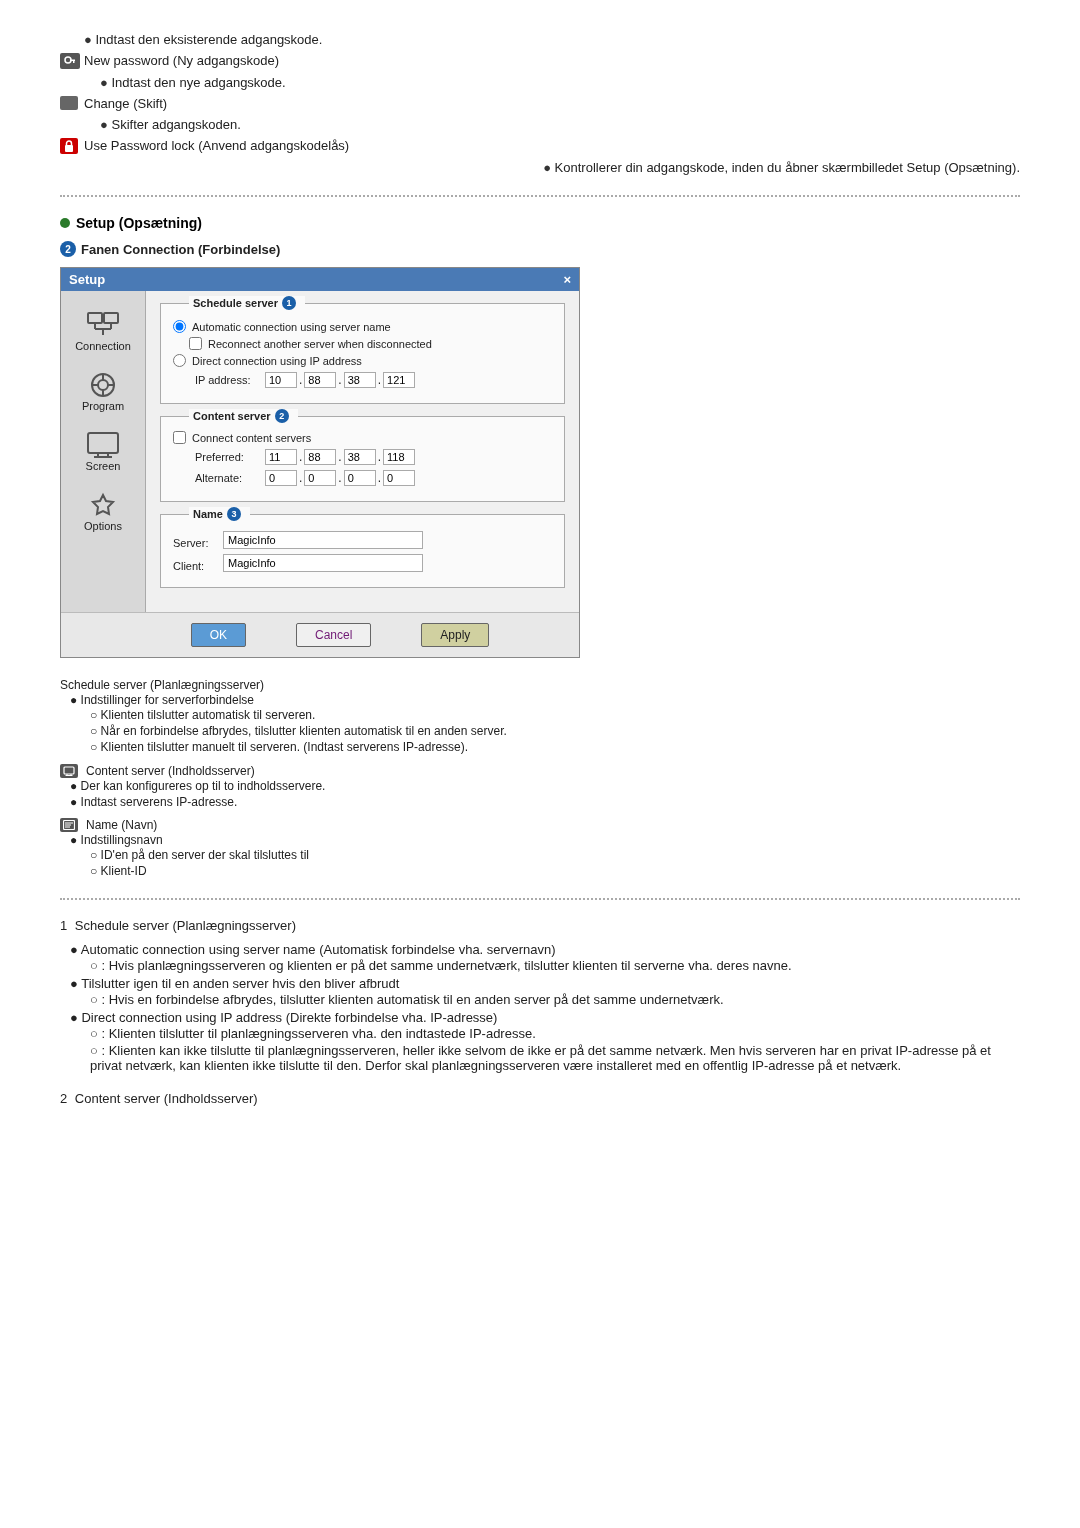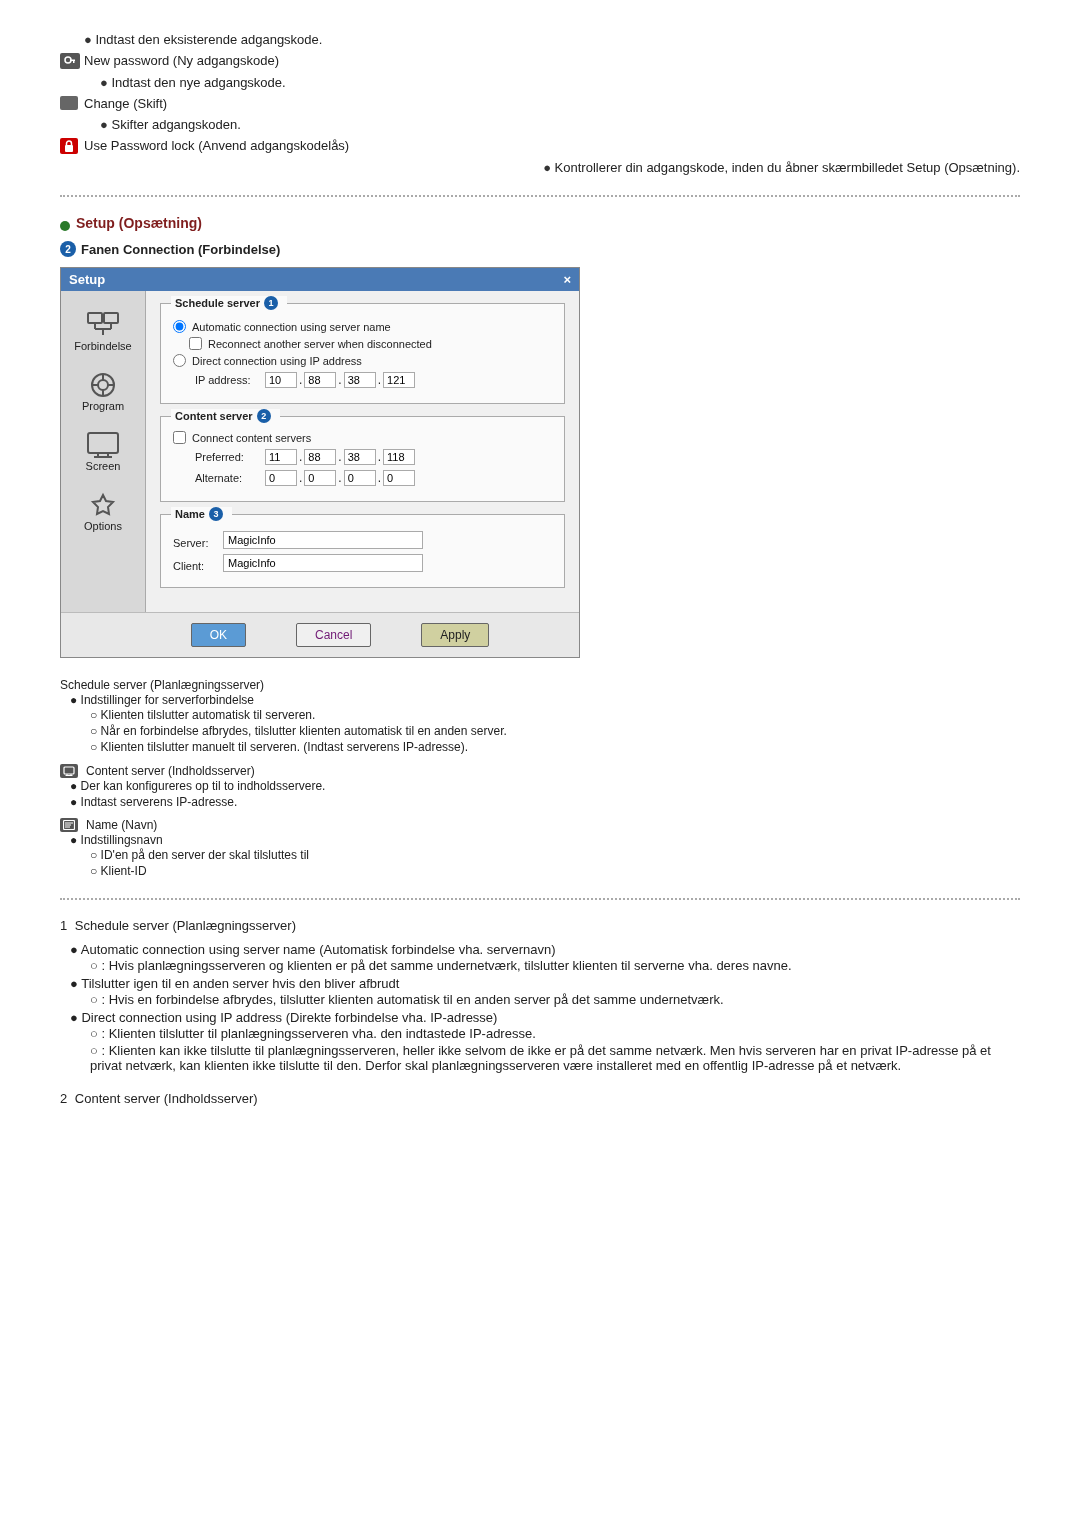--- a/index.html
+++ b/index.html
@@ -23,26 +23,26 @@
 
     
     .dotted-divider {
       border: none;
       border-top: 2px dotted #aaa;
       margin: 18px 0;
     }
 
     
     .section-heading {
-      color: #7f1d1d;
+      color: #000000;
       font-size: 14px;
       font-weight: bold;
       margin-bottom: 10px;
       display: flex;
-      align-items: flex-end;
+      align-items: center;
     }
     .green-dot {
       display: inline-block;
       width: 10px; height: 10px;
       background: #2a7a2a;
       border-radius: 50%;
       margin-right: 6px;
     }
 
     
@@ -143,21 +143,21 @@
     .group-box {
       border: 1px solid #aaa;
       padding: 10px 12px 10px 12px;
       margin-bottom: 12px;
       background: #fafafa;
       position: relative;
     }
     .group-title {
       position: absolute;
       top: -8px;
-      left: 10px;
+      left: 28px;
       background: #fafafa;
       padding: 0 4px;
       font-size: 11px;
       font-weight: bold;
       color: #222;
       display: flex;
       align-items: center;
       gap: 4px;
     }
 
@@ -326,21 +326,21 @@
         <div class="icon-connection">
           <svg width="34" height="28" viewBox="0 0 34 28">
             <rect x="2" y="2" width="14" height="10" rx="1" fill="none" stroke="#555" stroke-width="2"></rect>
             <rect x="18" y="2" width="14" height="10" rx="1" fill="none" stroke="#555" stroke-width="2"></rect>
             <line x1="9" y1="12" x2="9" y2="18" stroke="#555" stroke-width="2"></line>
             <line x1="25" y1="12" x2="25" y2="18" stroke="#555" stroke-width="2"></line>
             <line x1="9" y1="18" x2="25" y2="18" stroke="#555" stroke-width="2"></line>
             <line x1="17" y1="18" x2="17" y2="24" stroke="#555" stroke-width="2"></line>
           </svg>
         </div>
-        <span>Forbindelse</span>
+        <span>Connection</span>
       </button>
 
       <button class="sidebar-item-btn">
         <div class="icon-program">
           <svg width="34" height="28" viewBox="0 0 34 28">
             <circle cx="17" cy="14" r="11" fill="none" stroke="#555" stroke-width="2"></circle>
             <circle cx="17" cy="14" r="5" fill="none" stroke="#555" stroke-width="2"></circle>
             <line x1="17" y1="3" x2="17" y2="9" stroke="#555" stroke-width="2"></line>
             <line x1="17" y1="19" x2="17" y2="25" stroke="#555" stroke-width="2"></line>
             <line x1="6" y1="14" x2="12" y2="14" stroke="#555" stroke-width="2"></line>

